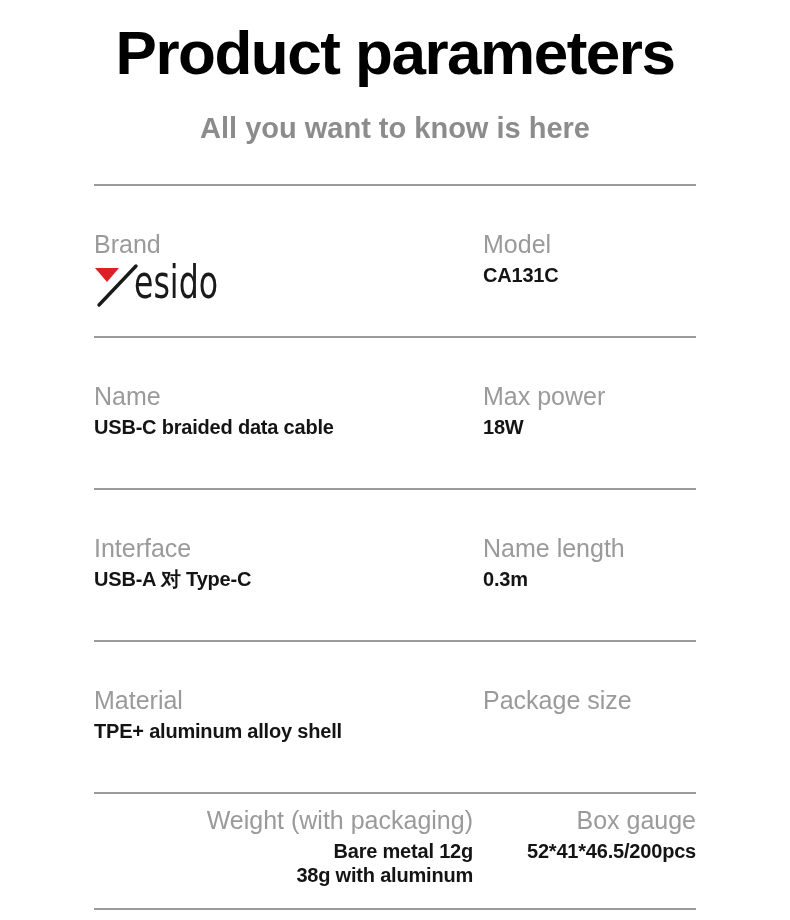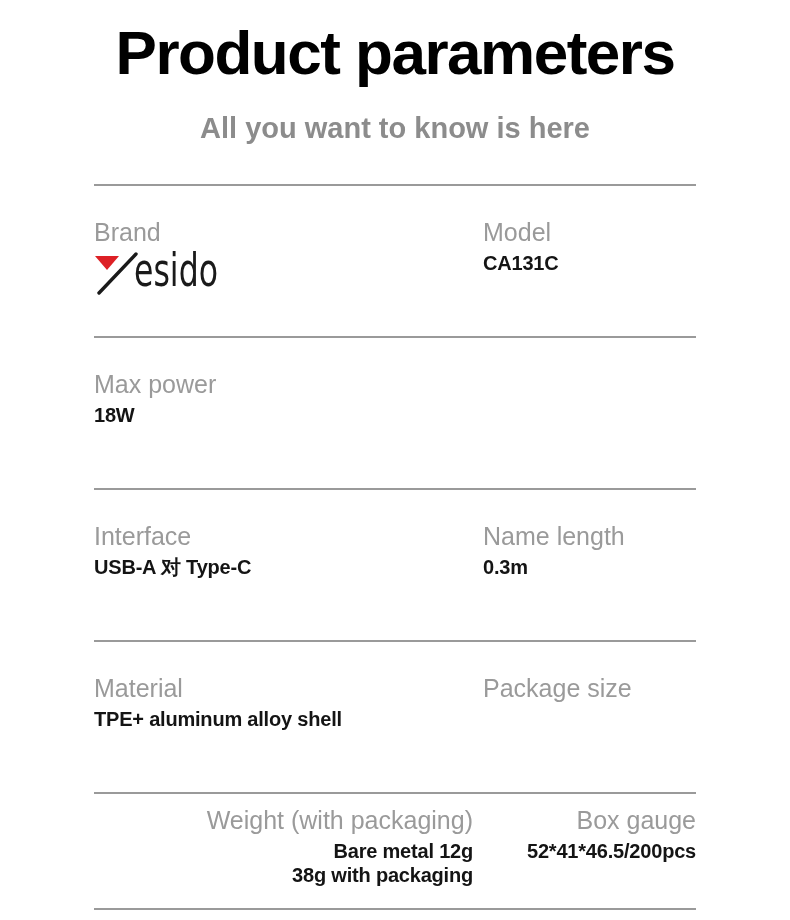--- a/index.html
+++ b/index.html
@@ -37,21 +37,21 @@
   .specs{
     position:absolute;
     left:94px;
     top:184px;
     width:602px;
   }
   .spec-row{
     display:flex;
     border-top:2px solid var(--c-divider);
     height:152px;
-    padding-top:32px;
+    padding-top:44px;
   }
   .spec-row.compact{
     height:116px;
     padding-top:12px;
     text-align:right;
   }
   .specs::after{
     content:"";
     display:block;
     border-top:2px solid var(--c-divider);
@@ -103,20 +103,24 @@
           </svg>
         </div>
       </div>
       <div class="cell cell-right">
         <div class="label">Model</div>
         <div class="value">CA131C</div>
       </div>
     </div>
 
     <div class="spec-row">
+      <div class="cell cell-left">
+        <div class="label">Name</div>
+        <div class="value">USB-C braided data cable</div>
+      </div>
       <div class="cell cell-right">
         <div class="label">Max power</div>
         <div class="value">18W</div>
       </div>
     </div>
 
     <div class="spec-row">
       <div class="cell cell-left">
         <div class="label">Interface</div>
         <div class="value">USB-A 对 Type-C</div>
@@ -135,21 +139,21 @@
       <div class="cell cell-right">
         <div class="label">Package size</div>
       </div>
     </div>
 
     <div class="spec-row compact">
       <div class="cell cell-left">
         <div class="label">Weight (with packaging)</div>
         <div class="value">
           <div class="value-line">Bare metal 12g</div>
-          <div class="value-line">38g with packaging</div>
+          <div class="value-line">38g with aluminum</div>
         </div>
       </div>
       <div class="cell cell-right">
         <div class="label">Box gauge</div>
         <div class="value">52*41*46.5/200pcs</div>
       </div>
     </div>
 
   </div>
 </div>

